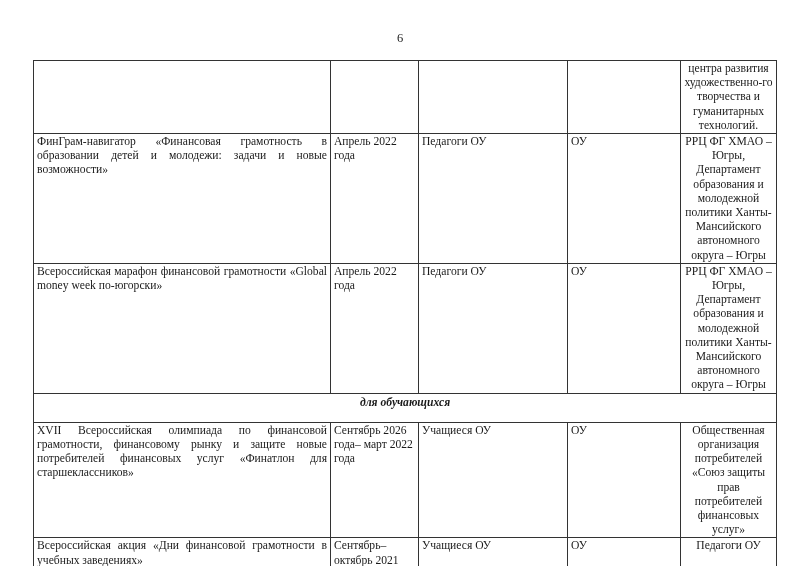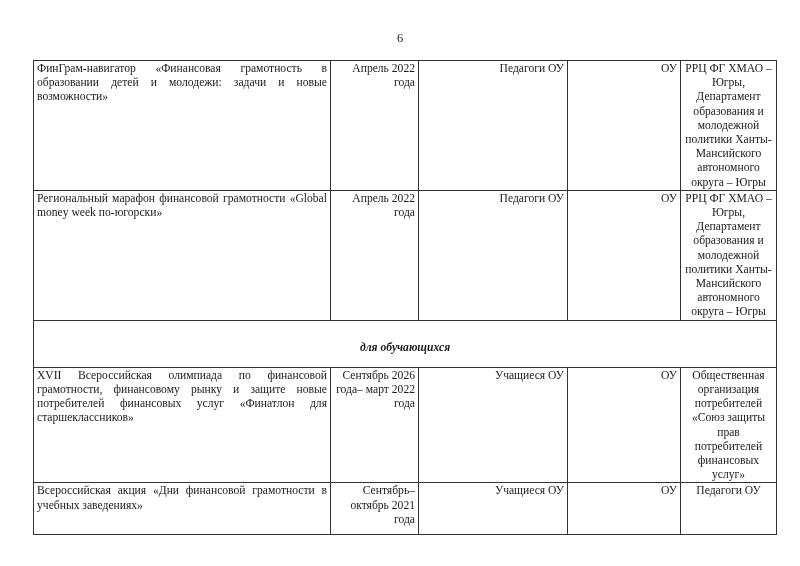--- a/index.html
+++ b/index.html
@@ -41,32 +41,32 @@
     }
     col.c1 { width: 297px; }
     col.c2 { width: 88px; }
     col.c3 { width: 149px; }
     col.c4 { width: 113px; }
     col.c5 { width: 96px; }
     td.name {
       text-align: justify;
       text-align-last: left;
     }
-    td.center { text-align: right; }
+    td.center { text-align: left; }
     td.org {
       text-align: center;
       padding-left: 2px;
       padding-right: 2px;
     }
     tr.section td {
       text-align: center;
       font-weight: bold;
       font-style: italic;
       height: 26px;
-      padding-top: 20px;
+      padding-top: 2px;
     }
     tr.r0 td { height: 57px; }
     tr.r1 td { height: 114px; margin-left: 24px; }
     tr.r2 td { height: 128px; }
     tr.r3 td { height: 85px; }
     tr.r4 td { height: 50px; }
   </style>
 </head>
 <body>
 
@@ -74,29 +74,36 @@
 
 <table class="plan">
   <colgroup>
     <col class="c1">
       <col class="c2">
       <col class="c3">
       <col class="c4">
       <col class="c5">
   </colgroup>
   <tbody>
+    <tr class="r0">
+      <td class="name"></td>
+      <td class="center"></td>
+      <td class="center"></td>
+      <td class="center"></td>
+      <td class="org">центра развития художественно-го творчества и гуманитарных технологий.</td>
+    </tr>
     <tr class="r1">
       <td class="name">ФинГрам-навигатор «Финансовая грамотность в образовании детей и молодежи: задачи и новые возможности»</td>
       <td class="center">Апрель 2022 года</td>
       <td class="center">Педагоги ОУ</td>
       <td class="center">ОУ</td>
       <td class="org">РРЦ ФГ ХМАО – Югры, Департамент образования и молодежной политики Ханты-Мансийского автономного округа – Югры</td>
     </tr>
     <tr class="r2">
-      <td class="name">Региональный марафон финансовой грамотности «Global money week по-югорски»</td>
+      <td class="name">Всероссийская марафон финансовой грамотности «Global money week по-югорски»</td>
       <td class="center">Апрель 2022 года</td>
       <td class="center">Педагоги ОУ</td>
       <td class="center">ОУ</td>
       <td class="org">РРЦ ФГ ХМАО – Югры, Департамент образования и молодежной политики Ханты-Мансийского автономного округа – Югры</td>
     </tr>
     <tr class="section">
       <td colspan="5">для обучающихся</td>
     </tr>
     <tr class="r3">
       <td class="name">XVII Всероссийская олимпиада по финансовой грамотности, финансовому рынку и защите новые потребителей финансовых услуг «Финатлон для старшеклассников»</td>

